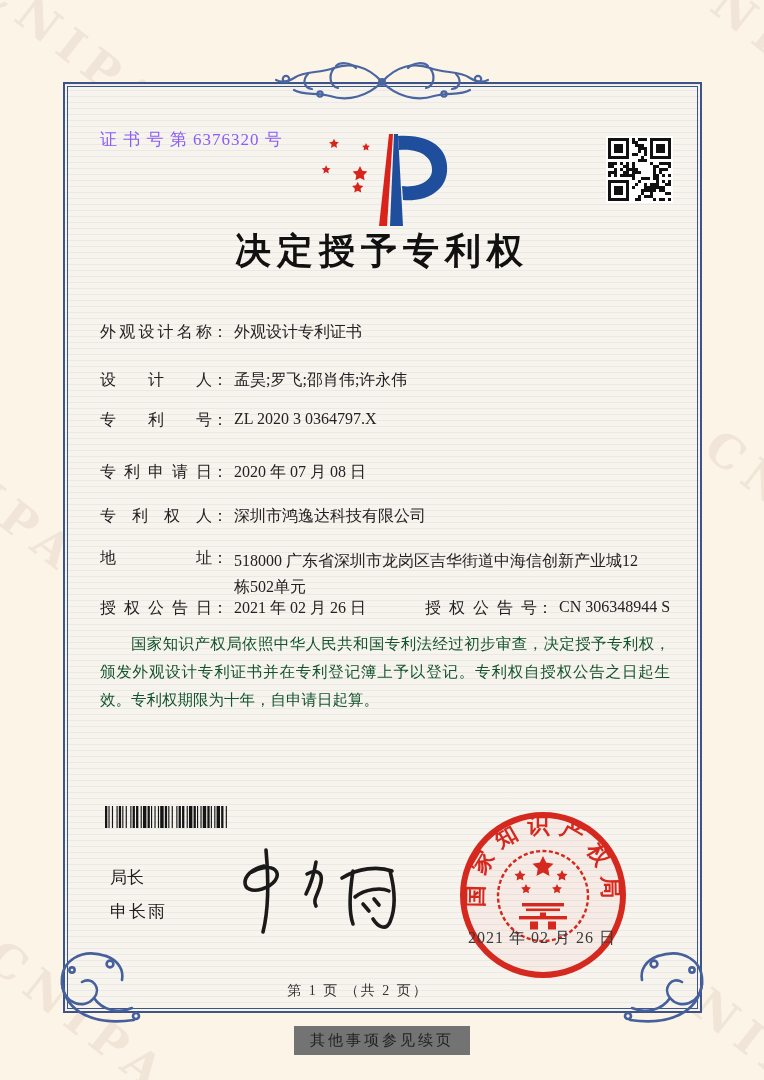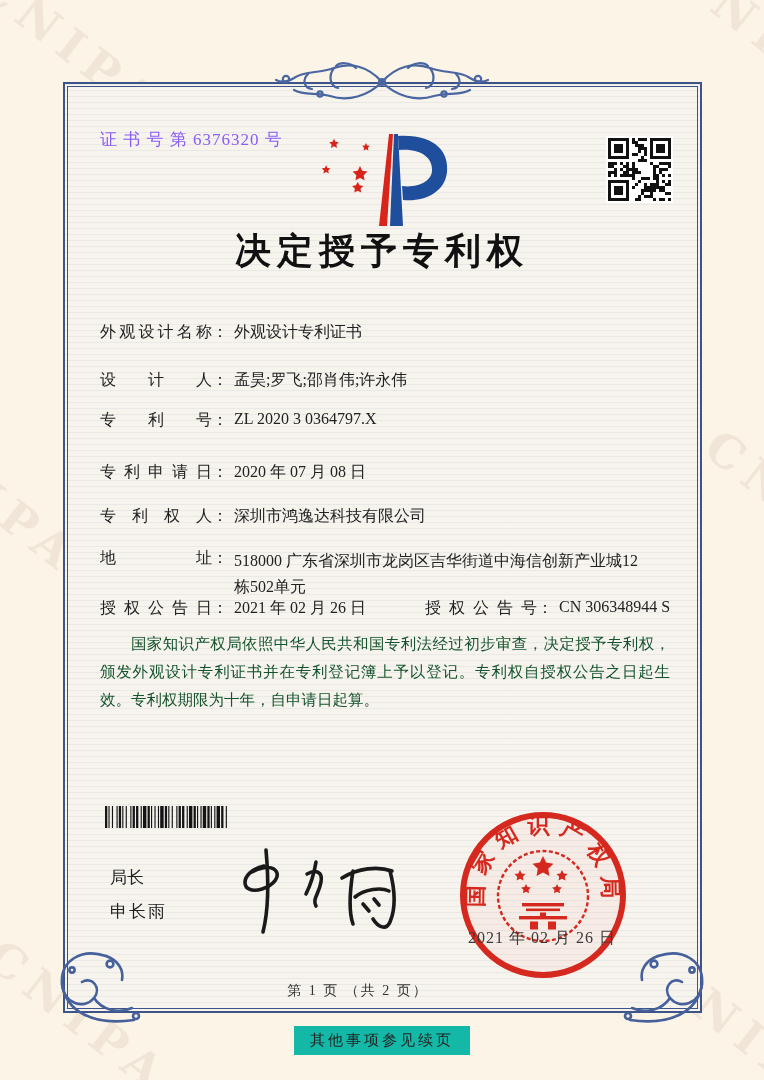--- a/index.html
+++ b/index.html
@@ -58,21 +58,21 @@
   .seal-date{
     position:absolute;left:468px;top:928px;width:160px;font-size:16px;color:#3a3a3a;
     letter-spacing:1px;white-space:nowrap;
   }
   .page-num{
     position:absolute;left:0;top:982px;width:716px;text-align:center;
     font-size:14px;color:#333;letter-spacing:2px;
   }
   .continuation{
     position:absolute;left:50%;top:1026px;transform:translateX(-50%);
-    background:#14b8a6;padding:5px 16px;font-size:15px;color:#222;letter-spacing:3px;
+    background:#737373;padding:5px 16px;font-size:15px;color:#222;letter-spacing:3px;
     white-space:nowrap;
   }
   .ornament-top{position:absolute;left:272px;top:56px;width:220px;height:52px;}
   .ornament-bl{position:absolute;left:48px;top:950px;width:96px;height:84px;}
   .ornament-br{position:absolute;left:620px;top:950px;width:96px;height:84px;transform:scaleX(-1);}
 </style>
 </head>
 <body>
 
 <div class="page">

